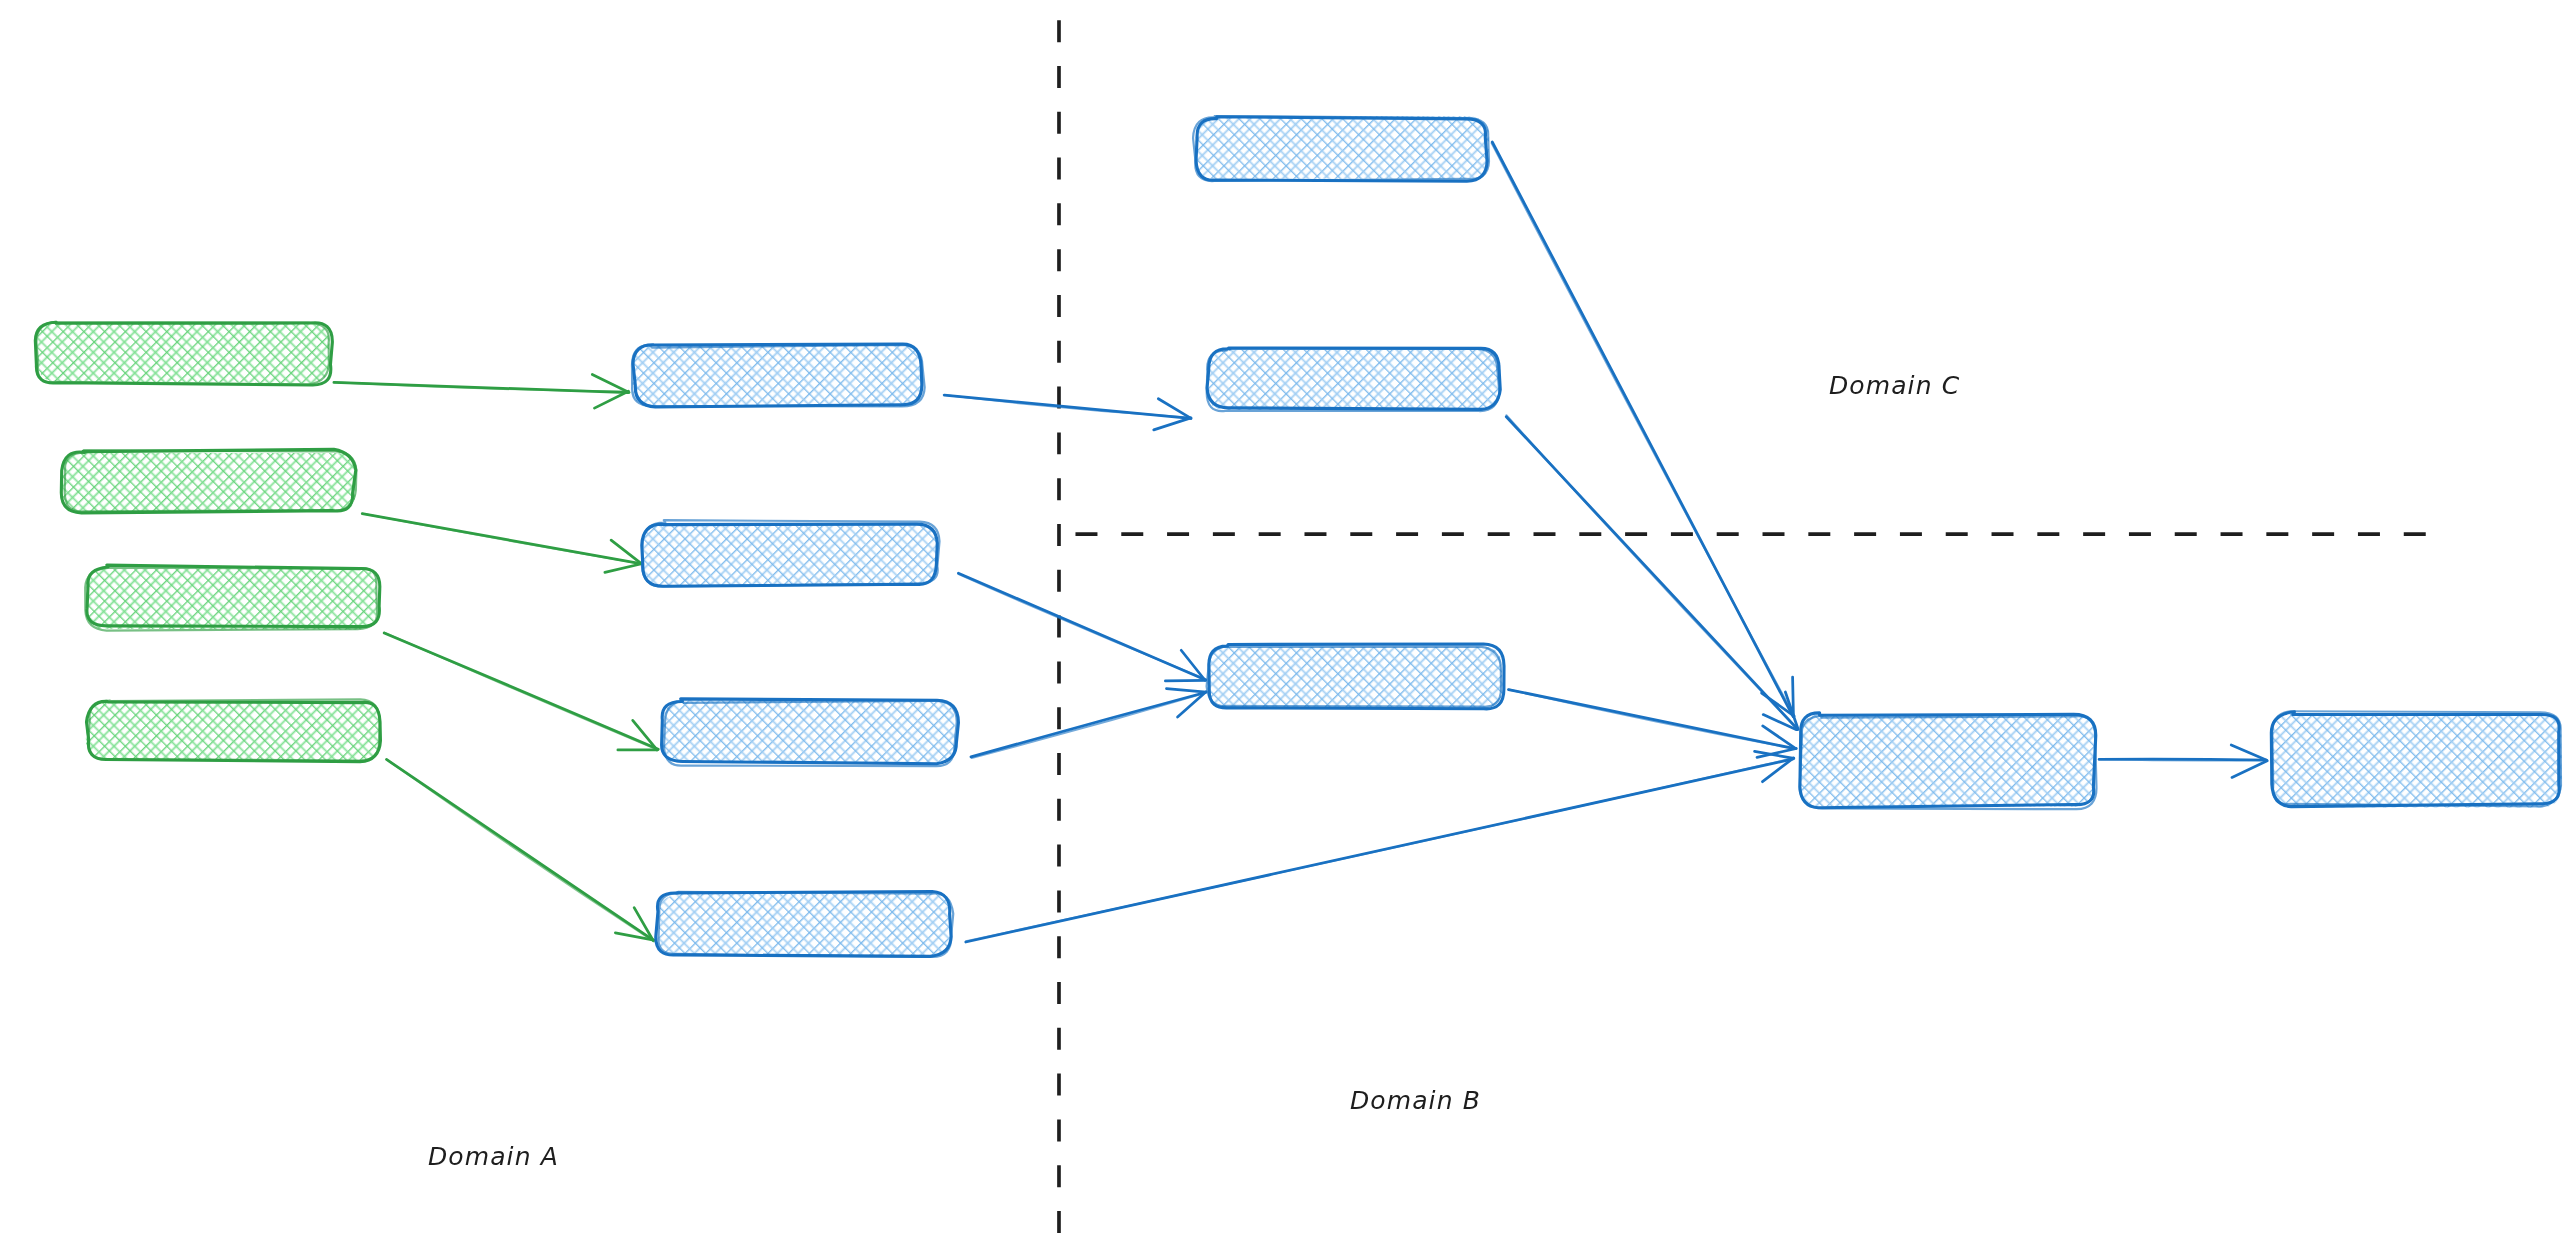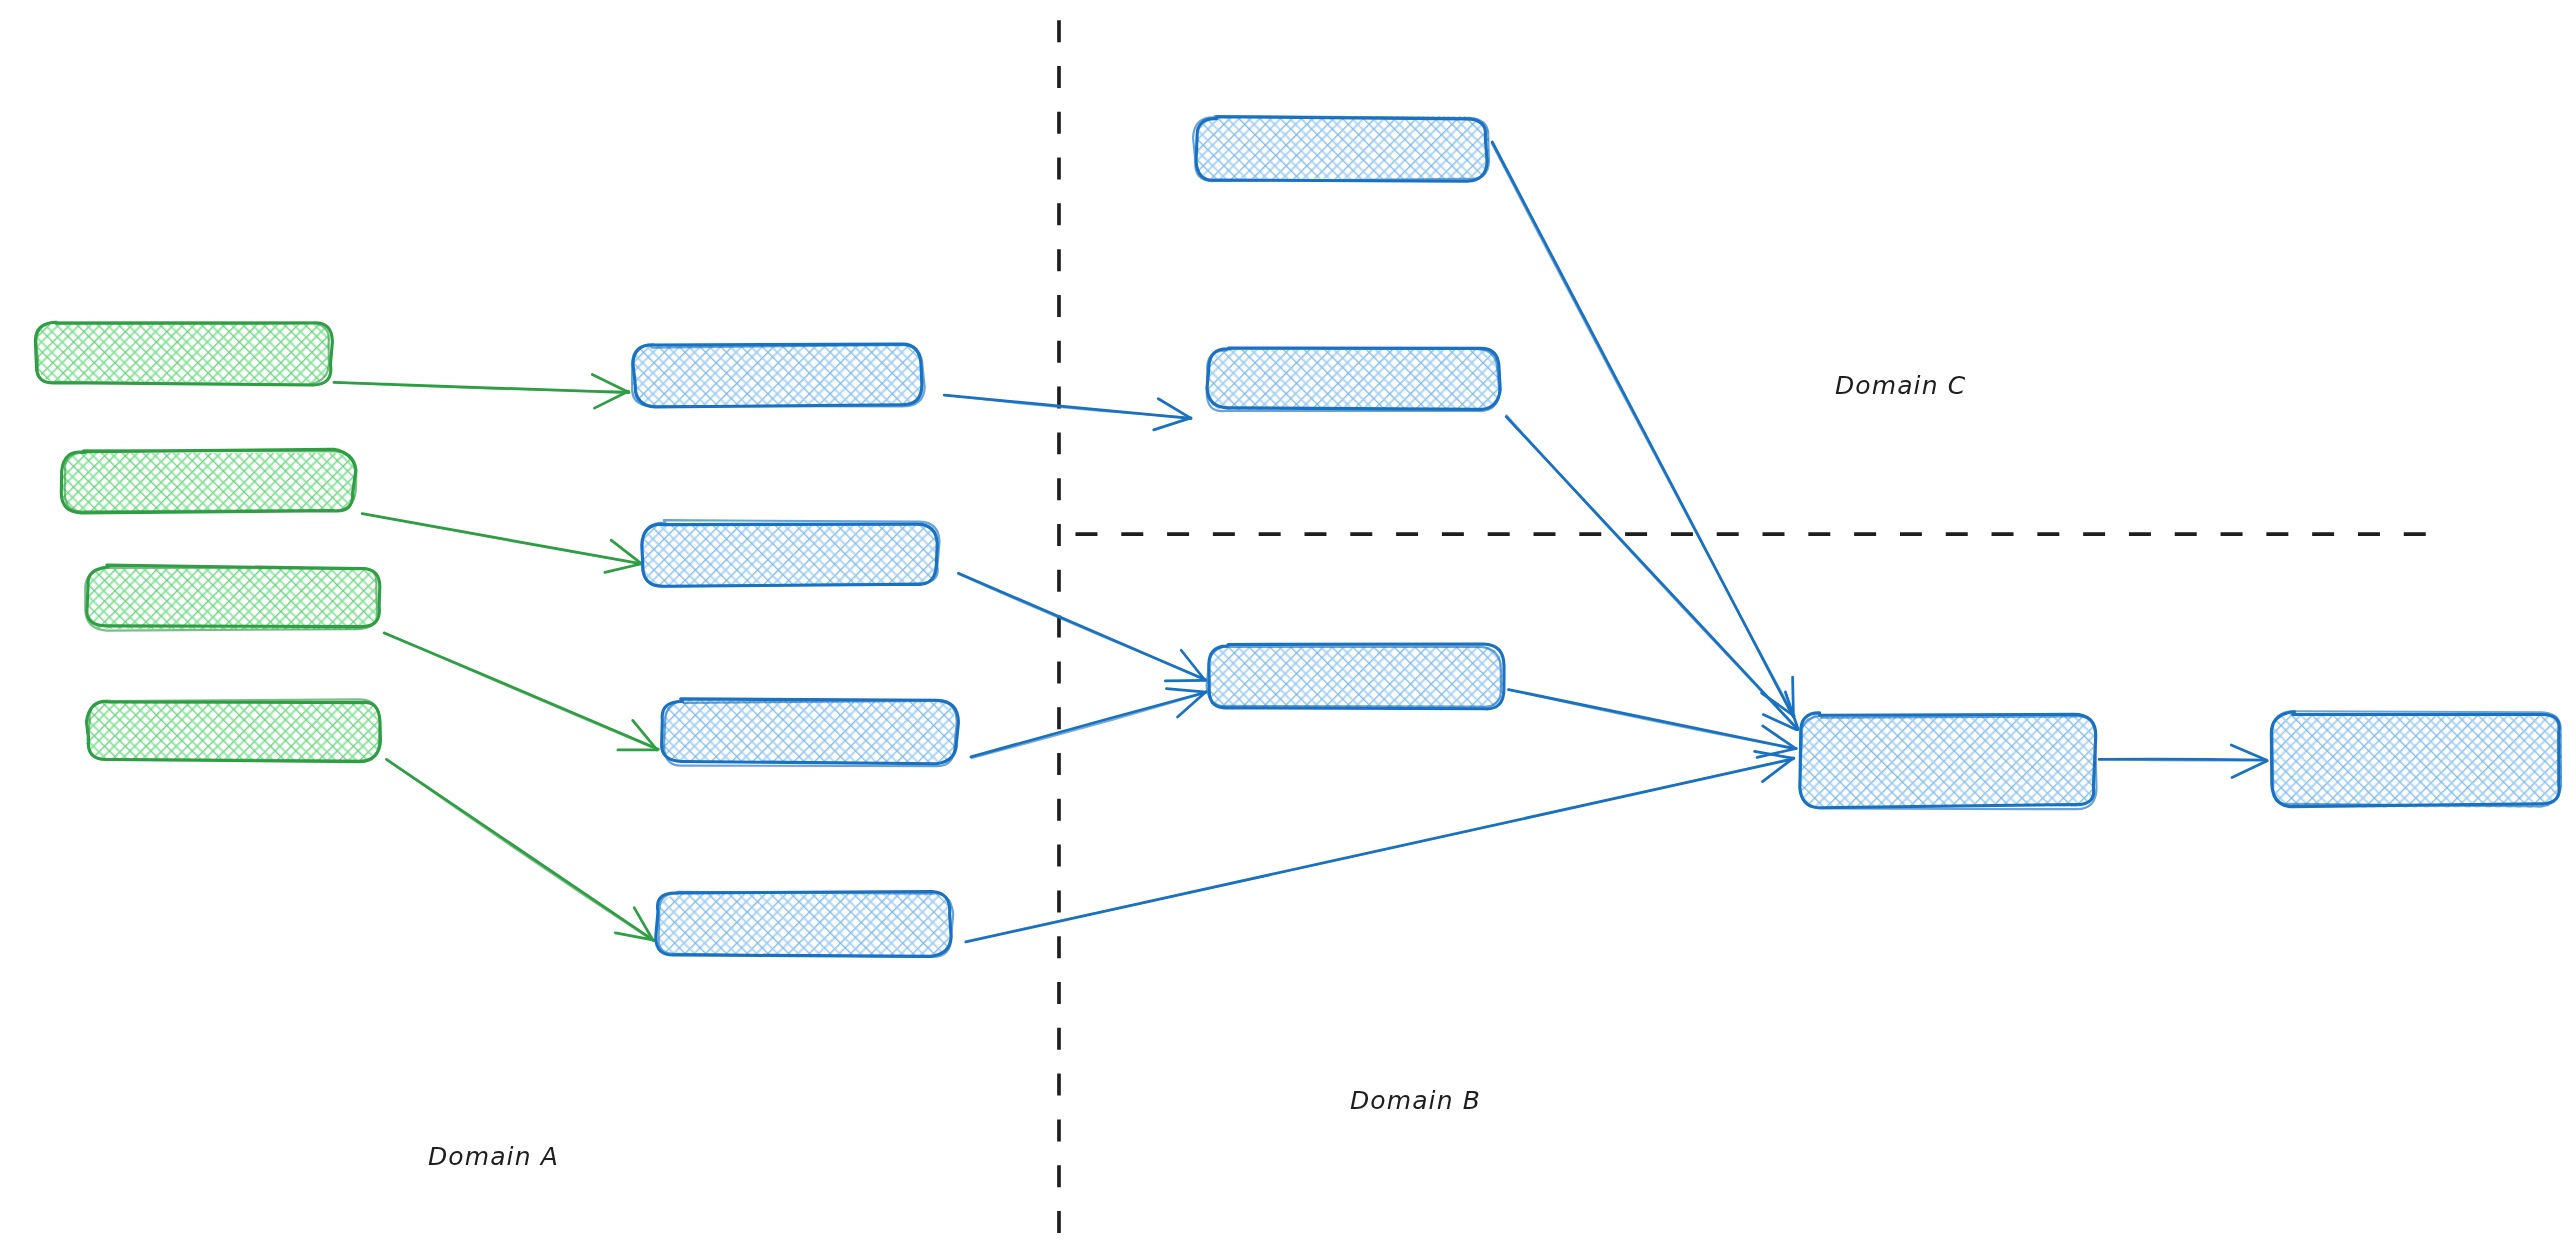--- a/index.html
+++ b/index.html
@@ -211,15 +211,15 @@
         <path d="M 2501.554030562192 779.667017182894 L 2774.709482990019 779.6465703381225 Q 2796.825189701654 778.7607545757666 2795.943354207836 801.1354072934016 L 2796.358175665326 858.0824537230656 Q 2795.580351605825 881.2898123377934 2773.778531488217 881.4585513597355 L 2502.3102993736043 881.2584924088791 Q 2479.5851252442226 881.1907832084223 2479.9282349916175 860.3430657366291 L 2479.803498259 800.6726890439168 Q 2479.6752216631544 777.4719887828454 2501.2731619169936 778.9730099724605 Z" fill="url(#hatch-blue2)" stroke="none" opacity="0.9"></path>
         <path d="M 2503.0246257996187 779.9961127685383 L 2774.494594990276 779.9605855187401 Q 2796.4991246769205 779.7372477436438 2793.189032512717 798.5776268718764 L 2793.25745387841 856.3055044552311 Q 2796.5062554245815 877.6991452509537 2774.451755591668 877.3647652743384 L 2501.038707123138 880.5168321700767 Q 2481.1883358238265 879.2298456644639 2479.975080792792 855.8993132123724 L 2479.4452630644664 800.3909247452393 Q 2479.317640387453 779.2544692186639 2504.6822673929855 777.0208530100062 Z" fill="none" stroke="#1971c2" stroke-width="3.4" stroke-linecap="round" stroke-linejoin="round" opacity="1"></path>
         <path d="M 2501.637925764546 776.4215062027797 L 2772.500725680031 777.5412335181609 Q 2796.610360520892 777.4747176123783 2795.222287771292 797.6811899812892 L 2795.6421492015943 857.2883275235072 Q 2793.1858795890585 877.1115213138983 2774.8298303140327 880.1920091183856 L 2500.4102466432378 877.4422428002581 Q 2479.629565444775 880.0703714350238 2481.445348895155 859.0181151507422 L 2480.5537550458685 801.0062679750845 Q 2479.7074233097956 778.6732812346891 2500.953366612084 776.4485232522711 Z" fill="none" stroke="#1971c2" stroke-width="2.4" stroke-linecap="round" stroke-linejoin="round" opacity="0.65"></path>
       </g>
     </g>
 </svg>
 
 <div id="labels-layer">
     <div class="domain-label" style="left: 428px; top: 1142px;">Domain A</div>
     <div class="domain-label" style="left: 1350px; top: 1086px;">Domain B</div>
-    <div class="domain-label" style="left: 1829px; top: 371px; margin-left: 6px;">Domain C</div>
+    <div class="domain-label" style="left: 1829px; top: 371px;">Domain C</div>
   </div>
 
 
 </body></html>

